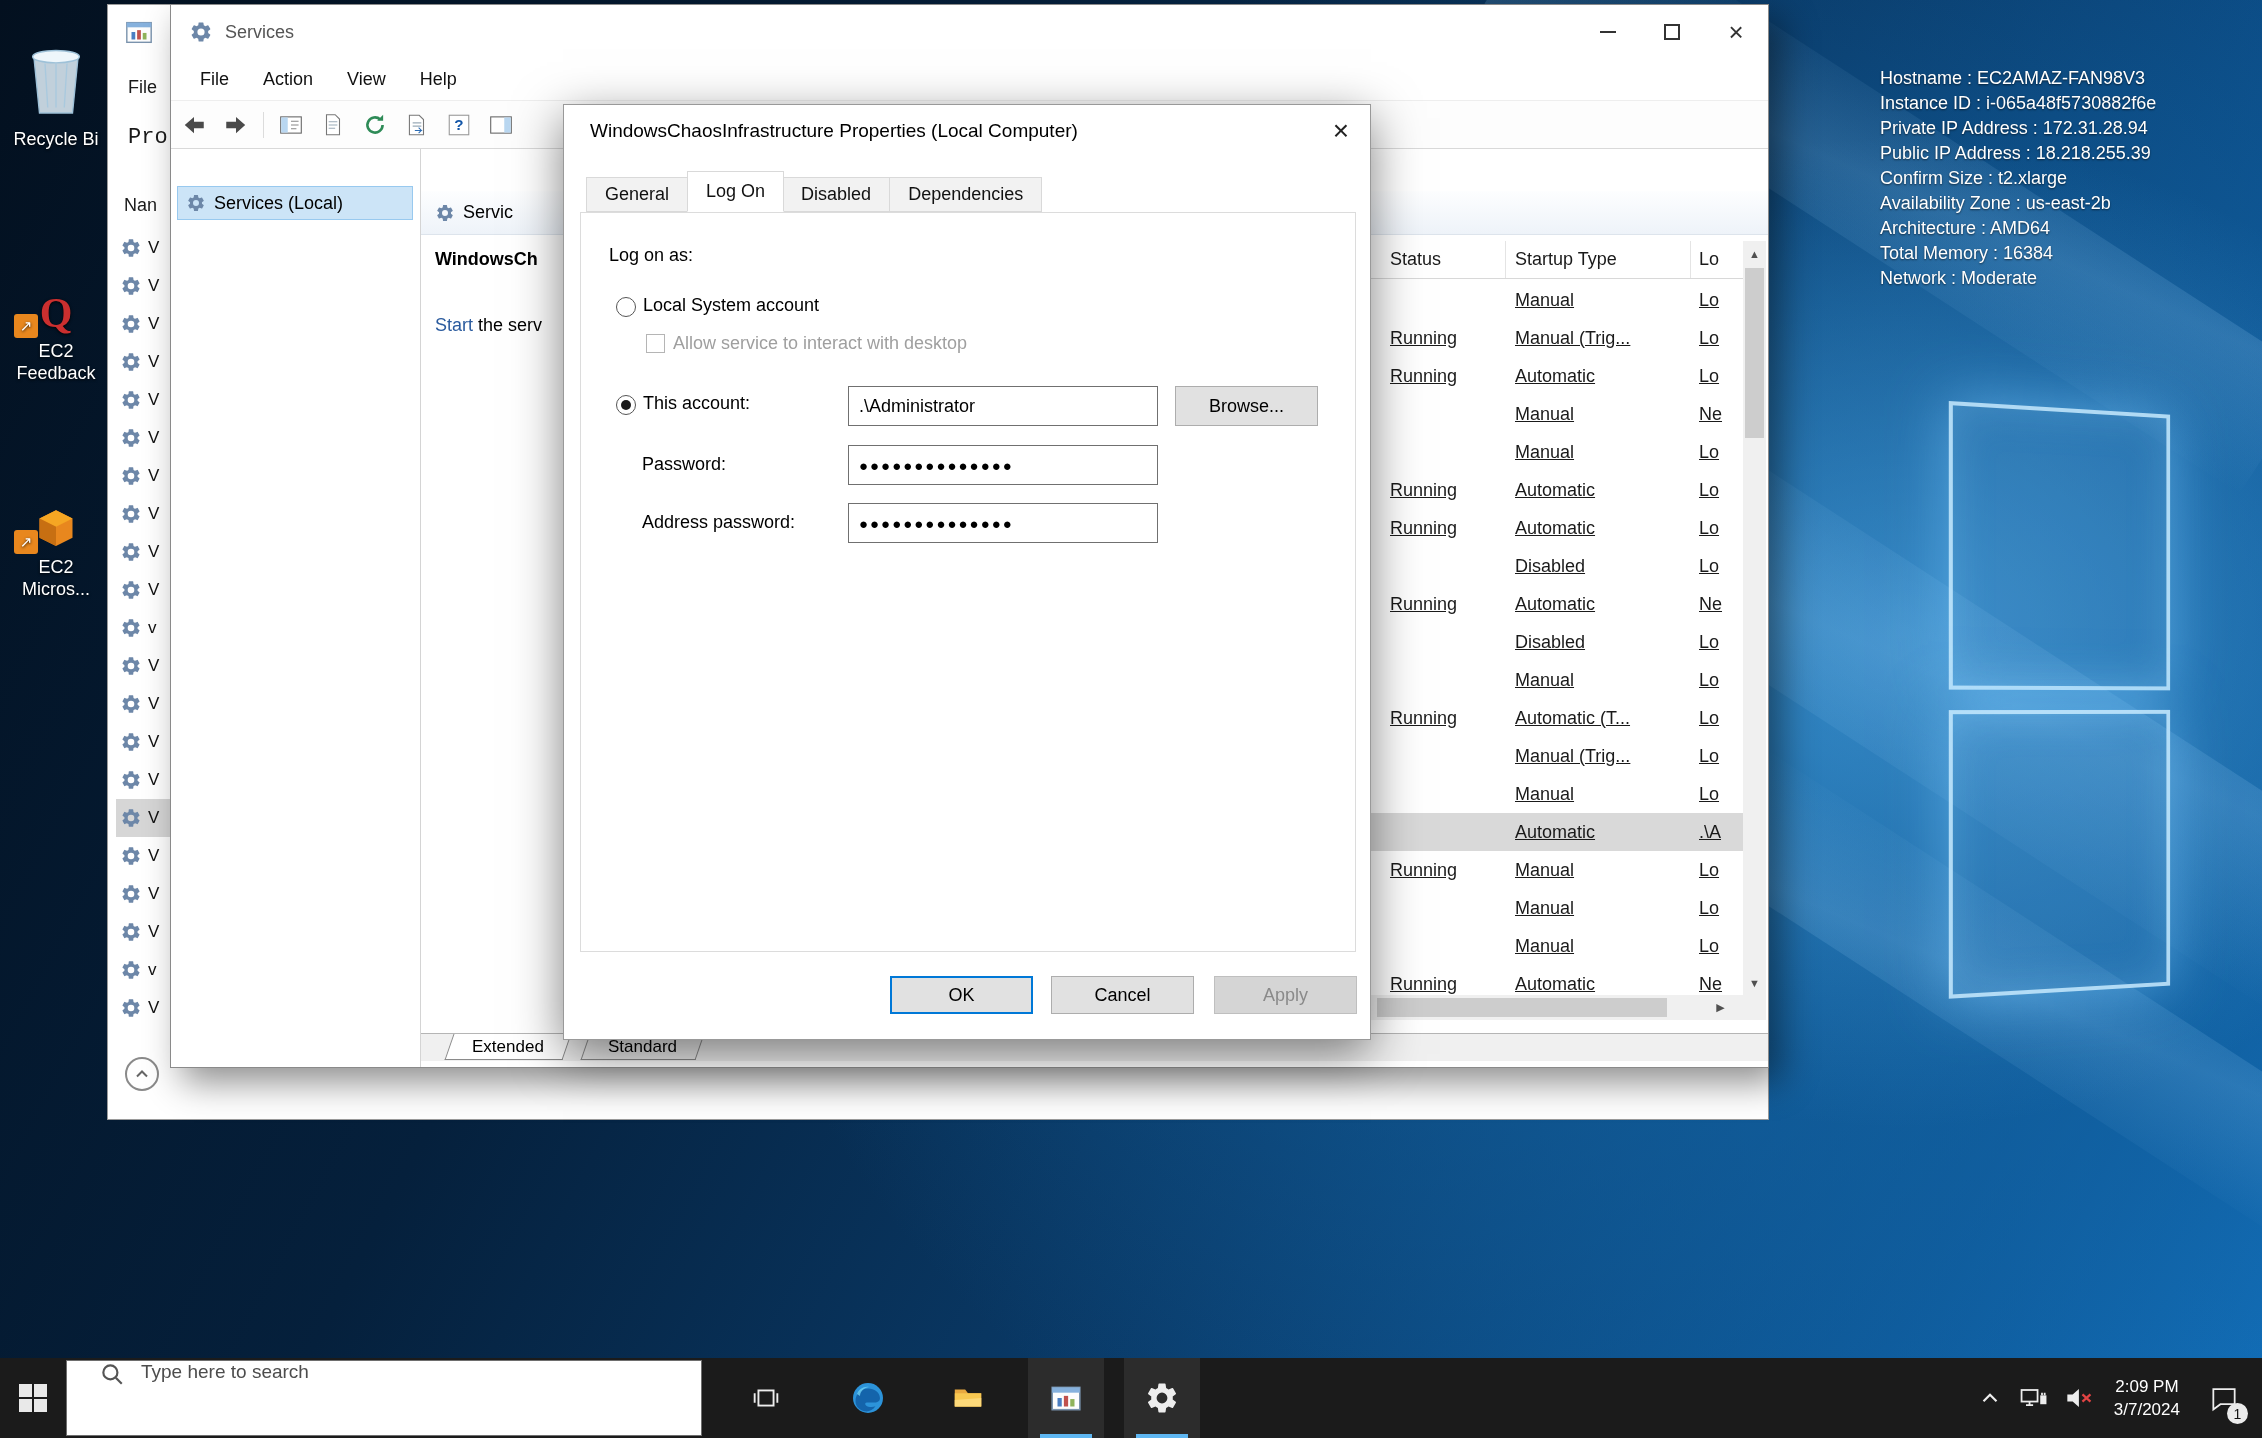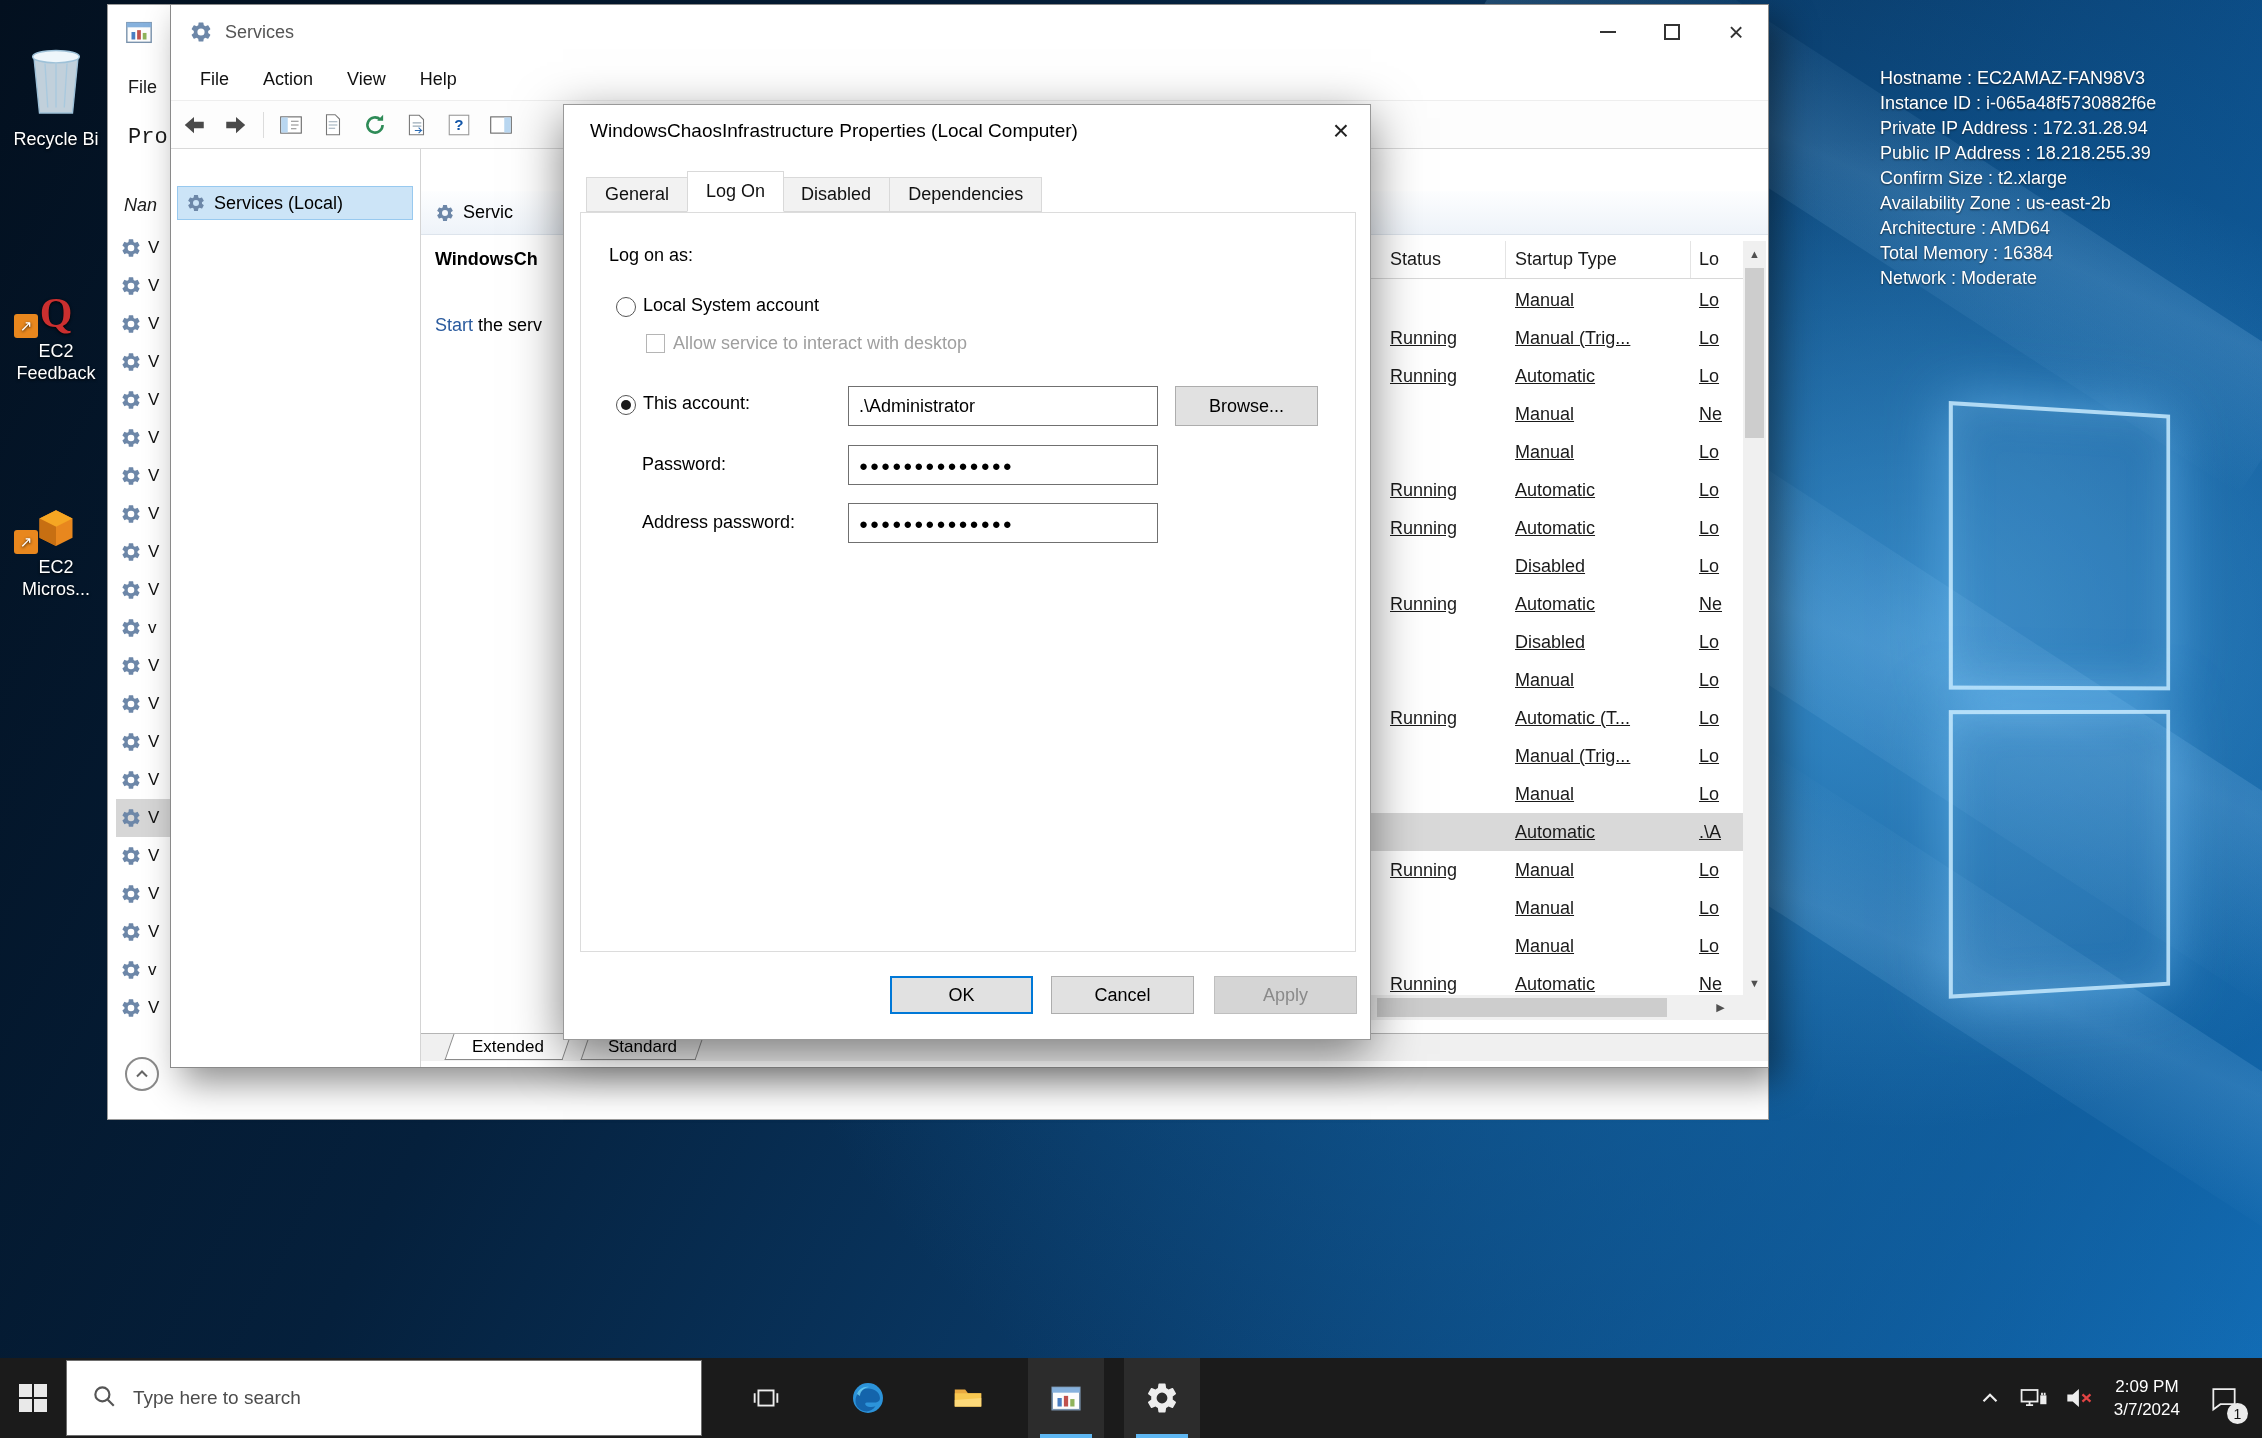--- a/index.html
+++ b/index.html
@@ -40,21 +40,21 @@
   
   #sysinfo { position:absolute; left:1880px; top:66px; color:#fff; font-size:18px; line-height:25px;
     text-shadow:0 1px 2px rgba(0,0,0,.6); z-index:2; }
 
   
   #backwin { position:absolute; left:107px; top:4px; width:1662px; height:1116px; background:#fff;
     border:1px solid #9a9a9a; z-index:1; }
   #backwin .bw-icon { position:absolute; left:16px; top:12px; width:30px; height:30px; }
   #backwin .bw-file { position:absolute; left:20px; top:72px; font-size:18px; color:#1a1a1a; }
   #backwin .bw-pro { position:absolute; left:20px; top:120px; font-size:22px; color:#1a1a1a;font-family:Liberation Mono, monospace; }
-  #backwin .bw-nan { position:absolute; left:16px; top:190px; font-size:18px; color:#1a1a1a;font-style:italic; }
+  #backwin .bw-nan { position:absolute; left:16px; top:190px; font-size:18px; color:#1a1a1a; }
   #bw-rows { position:absolute; left:8px; top:224px; width:58px; overflow:hidden; }
   .bw-row { height:38px; display:flex; align-items:center; gap:6px; padding-left:4px; }
   .bw-row.selected { background:#d6d6d6; }
   .bw-row .gear { width:22px; height:22px; color:#6d87a8; flex:0 0 auto; }
   .bw-label { font-size:17px; color:#111; }
   #bw-circle { position:absolute; left:17px; top:1052px; width:34px; height:34px; border:2px solid #8a8a8a;
     border-radius:50%; color:#555; display:flex; align-items:center; justify-content:center; }
 
   
   #win { position:absolute; left:170px; top:4px; width:1599px; height:1064px; background:#fff;
@@ -146,21 +146,21 @@
   #btn-cancel { left:487px; top:871px; width:143px; }
   #btn-apply { left:650px; top:871px; width:143px; background:#d5d5d5; border-color:#bfbfbf; color:#8a8a8a; }
 
   
   #taskbar { position:absolute; left:0; bottom:0; width:2262px; height:80px; background:#1b1b1b;
     display:flex; align-items:center; z-index:50; }
   #start { width:66px; height:80px; display:flex; align-items:center; justify-content:center; }
   .winlogo-sm { display:grid; grid-template-columns:13px 13px; grid-template-rows:13px 13px; gap:2px; }
   .winlogo-sm i { background:#e9e9e9; display:block; }
   #search { width:636px; height:76px; background:#fff; border:1px solid #6e6e6e; display:flex;
-    align-items:center; padding-left:24px; gap:16px; }
+    padding-left:32px; gap:16px; }
   #search-text { font-size:19px; color:#4d4d4d; }
   .tb-app { width:76px; height:80px; display:flex; align-items:center; justify-content:center; position:relative; }
   #taskview { margin-left:26px; } #edge { margin-left:26px; } #explorer { margin-left:24px; }
   #mmc-task { margin-left:22px; } #gear-task { margin-left:20px; }
   .tb-app.active { background:rgba(255,255,255,.08); }
   .tb-app.active::after { content:""; position:absolute; left:12px; right:12px; bottom:0; height:4px; background:#5fb7f2; }
   .gear-white { width:36px; height:36px; color:#ededed; }
   #tray { margin-left:auto; display:flex; align-items:center; height:100%; padding-right:8px; }
   .tray-btn { width:44px; height:80px; display:flex; align-items:center; justify-content:center; }
   #clock { text-align:center; color:#fff; font-size:17px; line-height:23px; padding:0 14px; }

